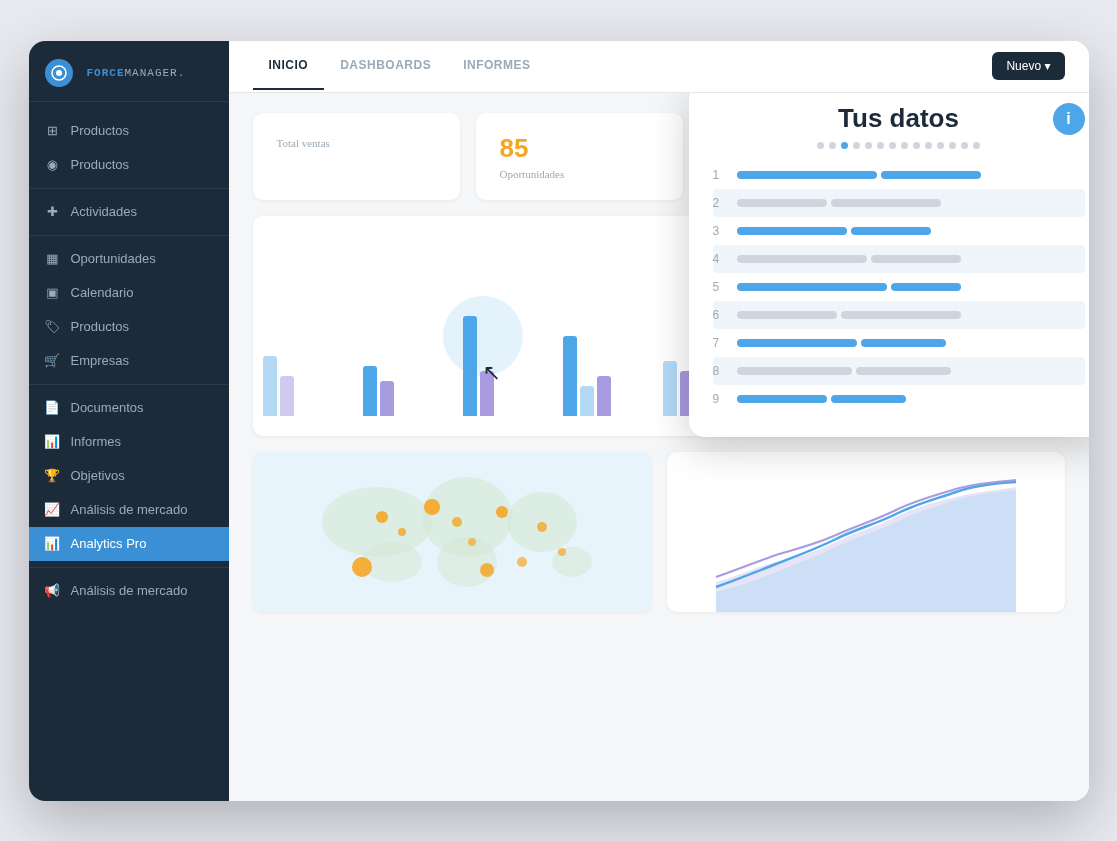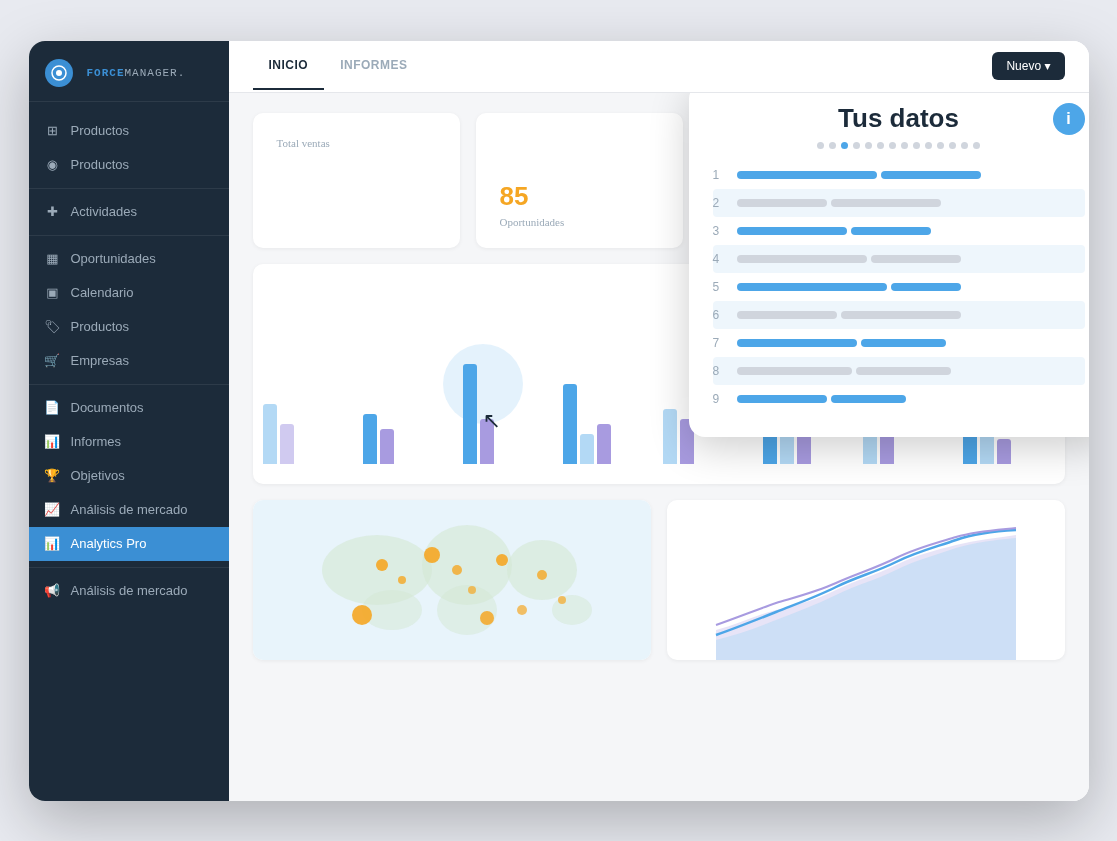--- a/index.html
+++ b/index.html
@@ -188,21 +188,20 @@
     }
 
     .stat-value {
       font-size: 26px;
       font-weight: 700;
       color: #1c2b3a;
     }
 
     .stat-value.orange {
       color: #f5a623;
-      margin-top: 48px;
     }
 
     .stat-label {
       font-size: 11px;
       color: #9baab8;
       margin-top: 4px;
       font-family: Liberation Serif, serif;
     }
 
     
@@ -497,20 +496,21 @@
         <span class="item-icon">📢</span>
         <span>Análisis de mercado</span>
       </div>
     </nav>
   </div>
 
   <div class="main-content">
 
     <div class="top-nav">
       <div class="nav-tab active">INICIO</div>
+      <div class="nav-tab">DASHBOARDS</div>
       <div class="nav-tab">INFORMES</div>
       <div class="top-nav-right">
         <button class="btn-new">Nuevo ▾</button>
       </div>
     </div>
 
     <div class="content-area">
 
       <div class="stats-row">
         <div class="stat-card">

